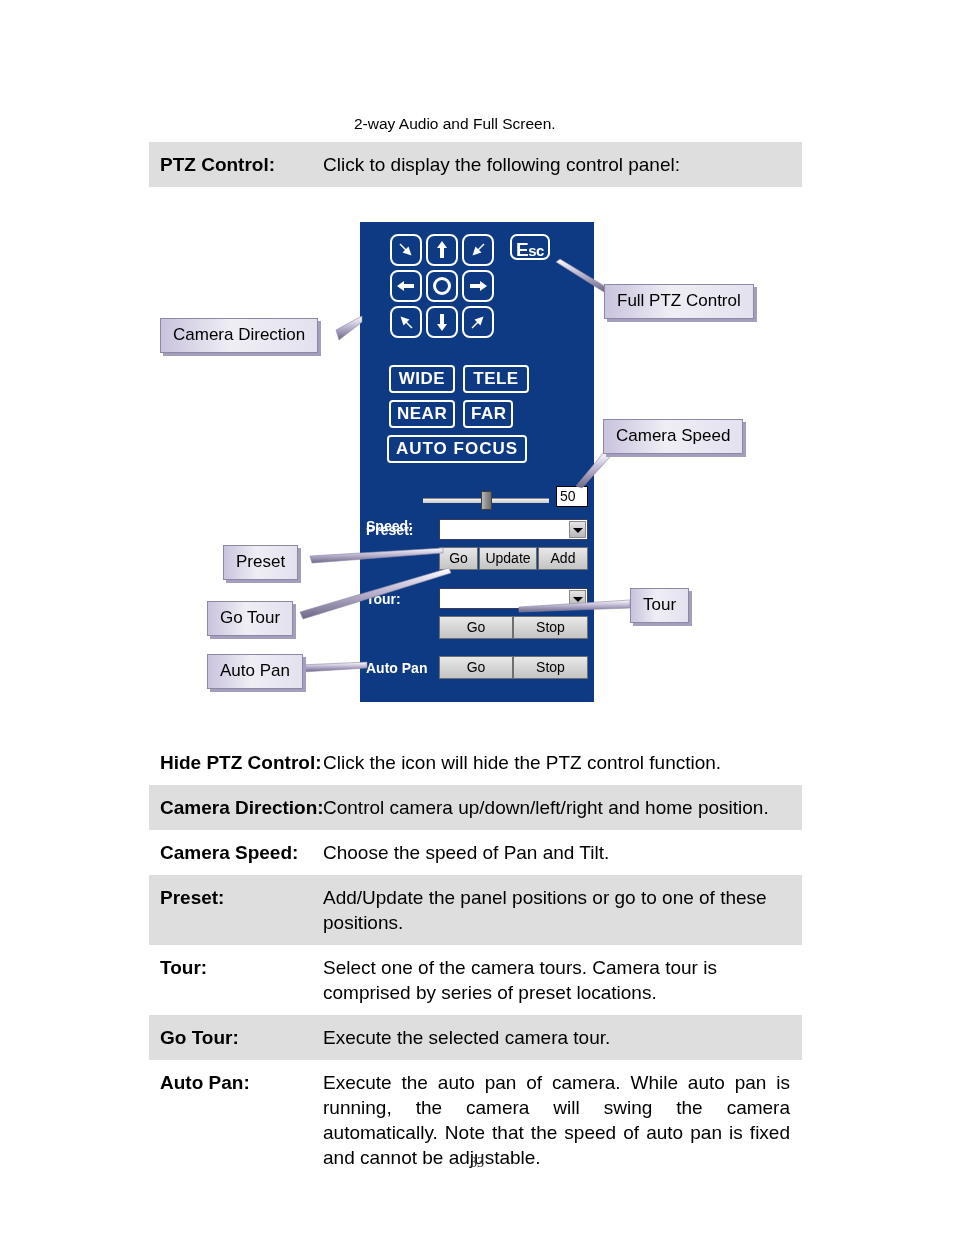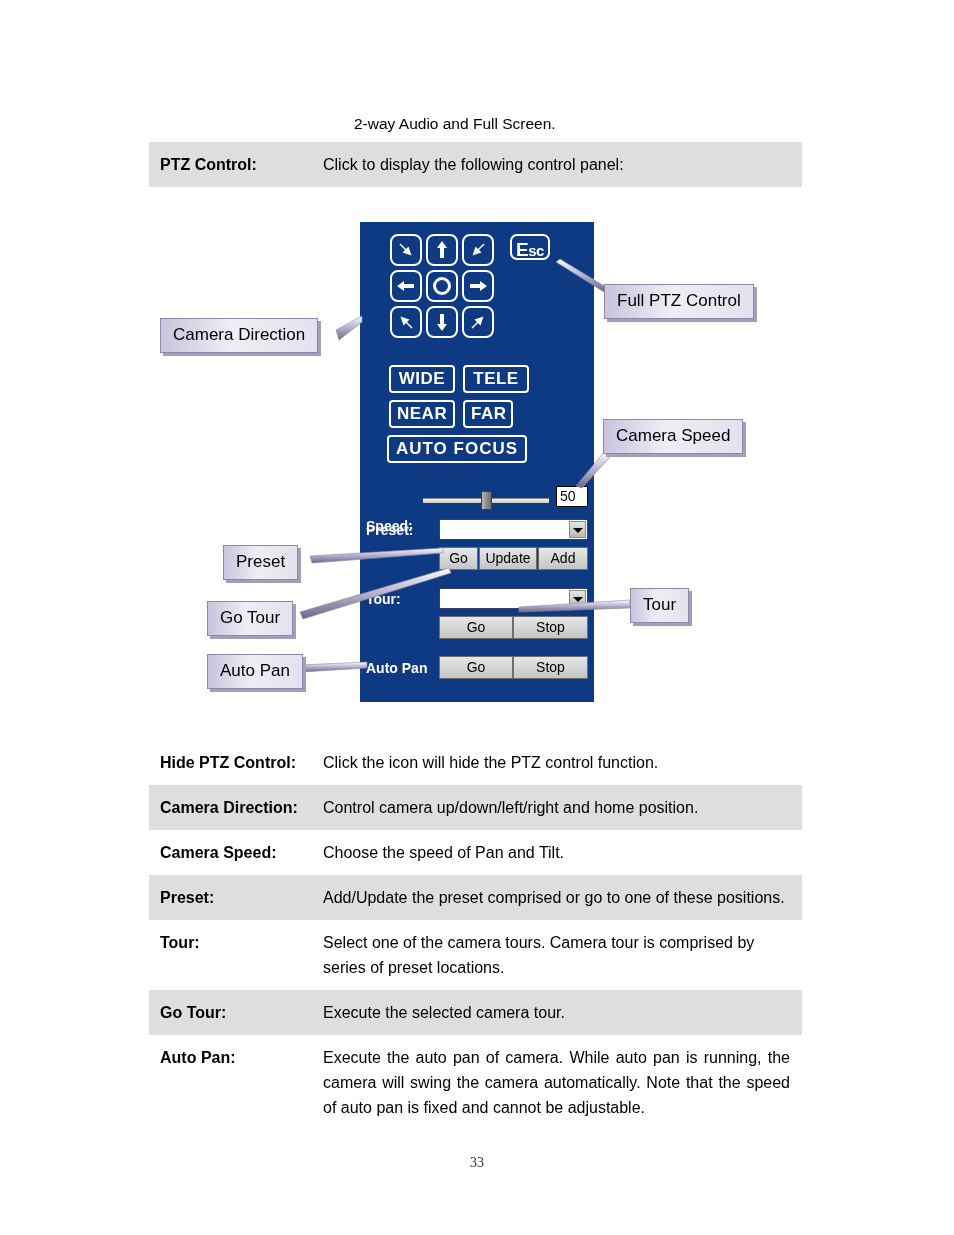--- a/index.html
+++ b/index.html
@@ -31,21 +31,21 @@
   .deftable {
     position: absolute;
     left: 149px;
     width: 653px;
     border-collapse: collapse;
     table-layout: fixed;
   }
   .deftable td {
     vertical-align: top;
     padding: 10px 0 10px 0;
-    font-size: 16px;
+    font-size: 19px;
     line-height: 25px;
   }
   .deftable td.term {
     width: 163px;
     padding-left: 11px;
     font-weight: bold;
     white-space: nowrap;
   }
   .deftable td.desc {
     padding-right: 12px;
@@ -438,21 +438,21 @@
       <tr class="shaded">
         <td class="term">Camera Direction:</td>
         <td class="desc">Control camera up/down/left/right and home position.</td>
       </tr>
       <tr class="plain">
         <td class="term">Camera Speed:</td>
         <td class="desc">Choose the speed of Pan and Tilt.</td>
       </tr>
       <tr class="shaded">
         <td class="term">Preset:</td>
-        <td class="desc">Add/Update the preset comprised or go to one of these positions.</td>
+        <td class="desc">Add/Update the panel positions or go to one of these positions.</td>
       </tr>
       <tr class="plain">
         <td class="term">Tour:</td>
         <td class="desc">Select one of the camera tours. Camera tour is comprised by series of preset locations.</td>
       </tr>
       <tr class="shaded">
         <td class="term">Go Tour:</td>
         <td class="desc">Execute the selected camera tour.</td>
       </tr>
       <tr class="plain">

